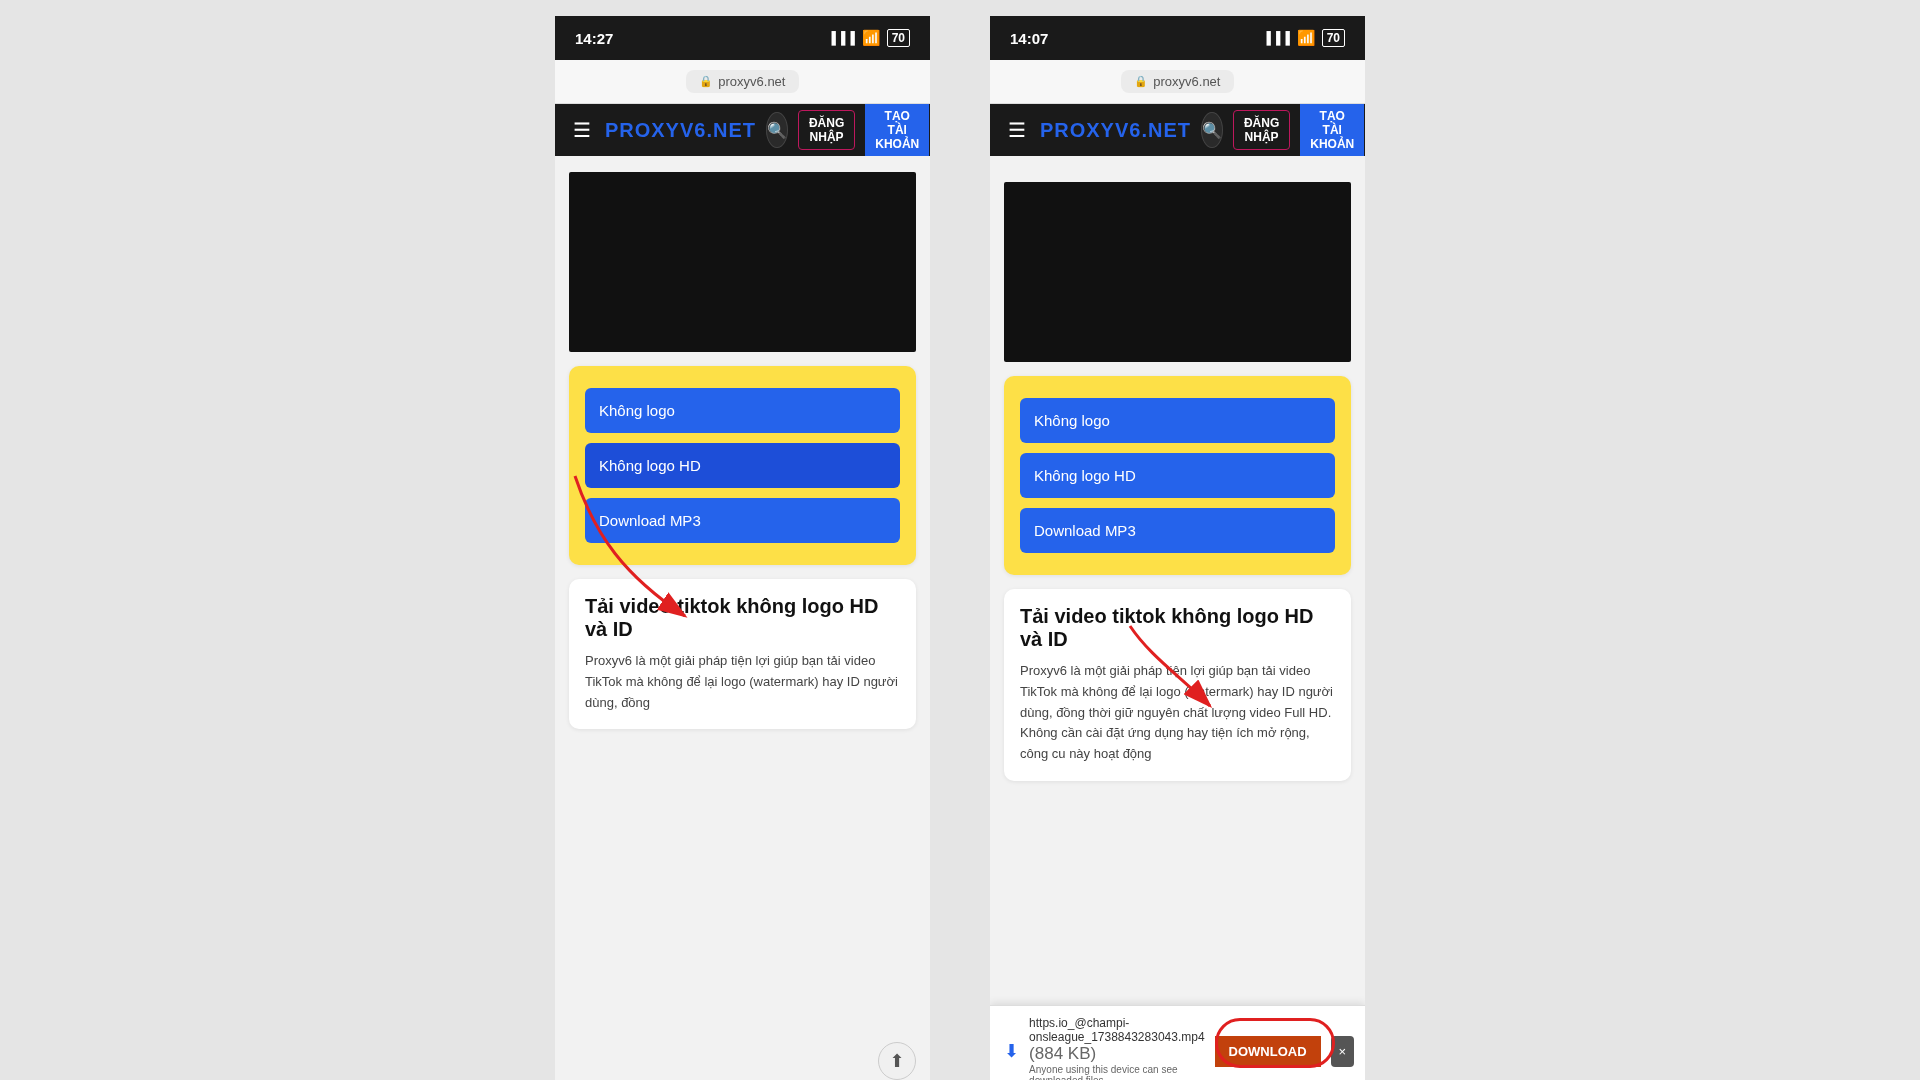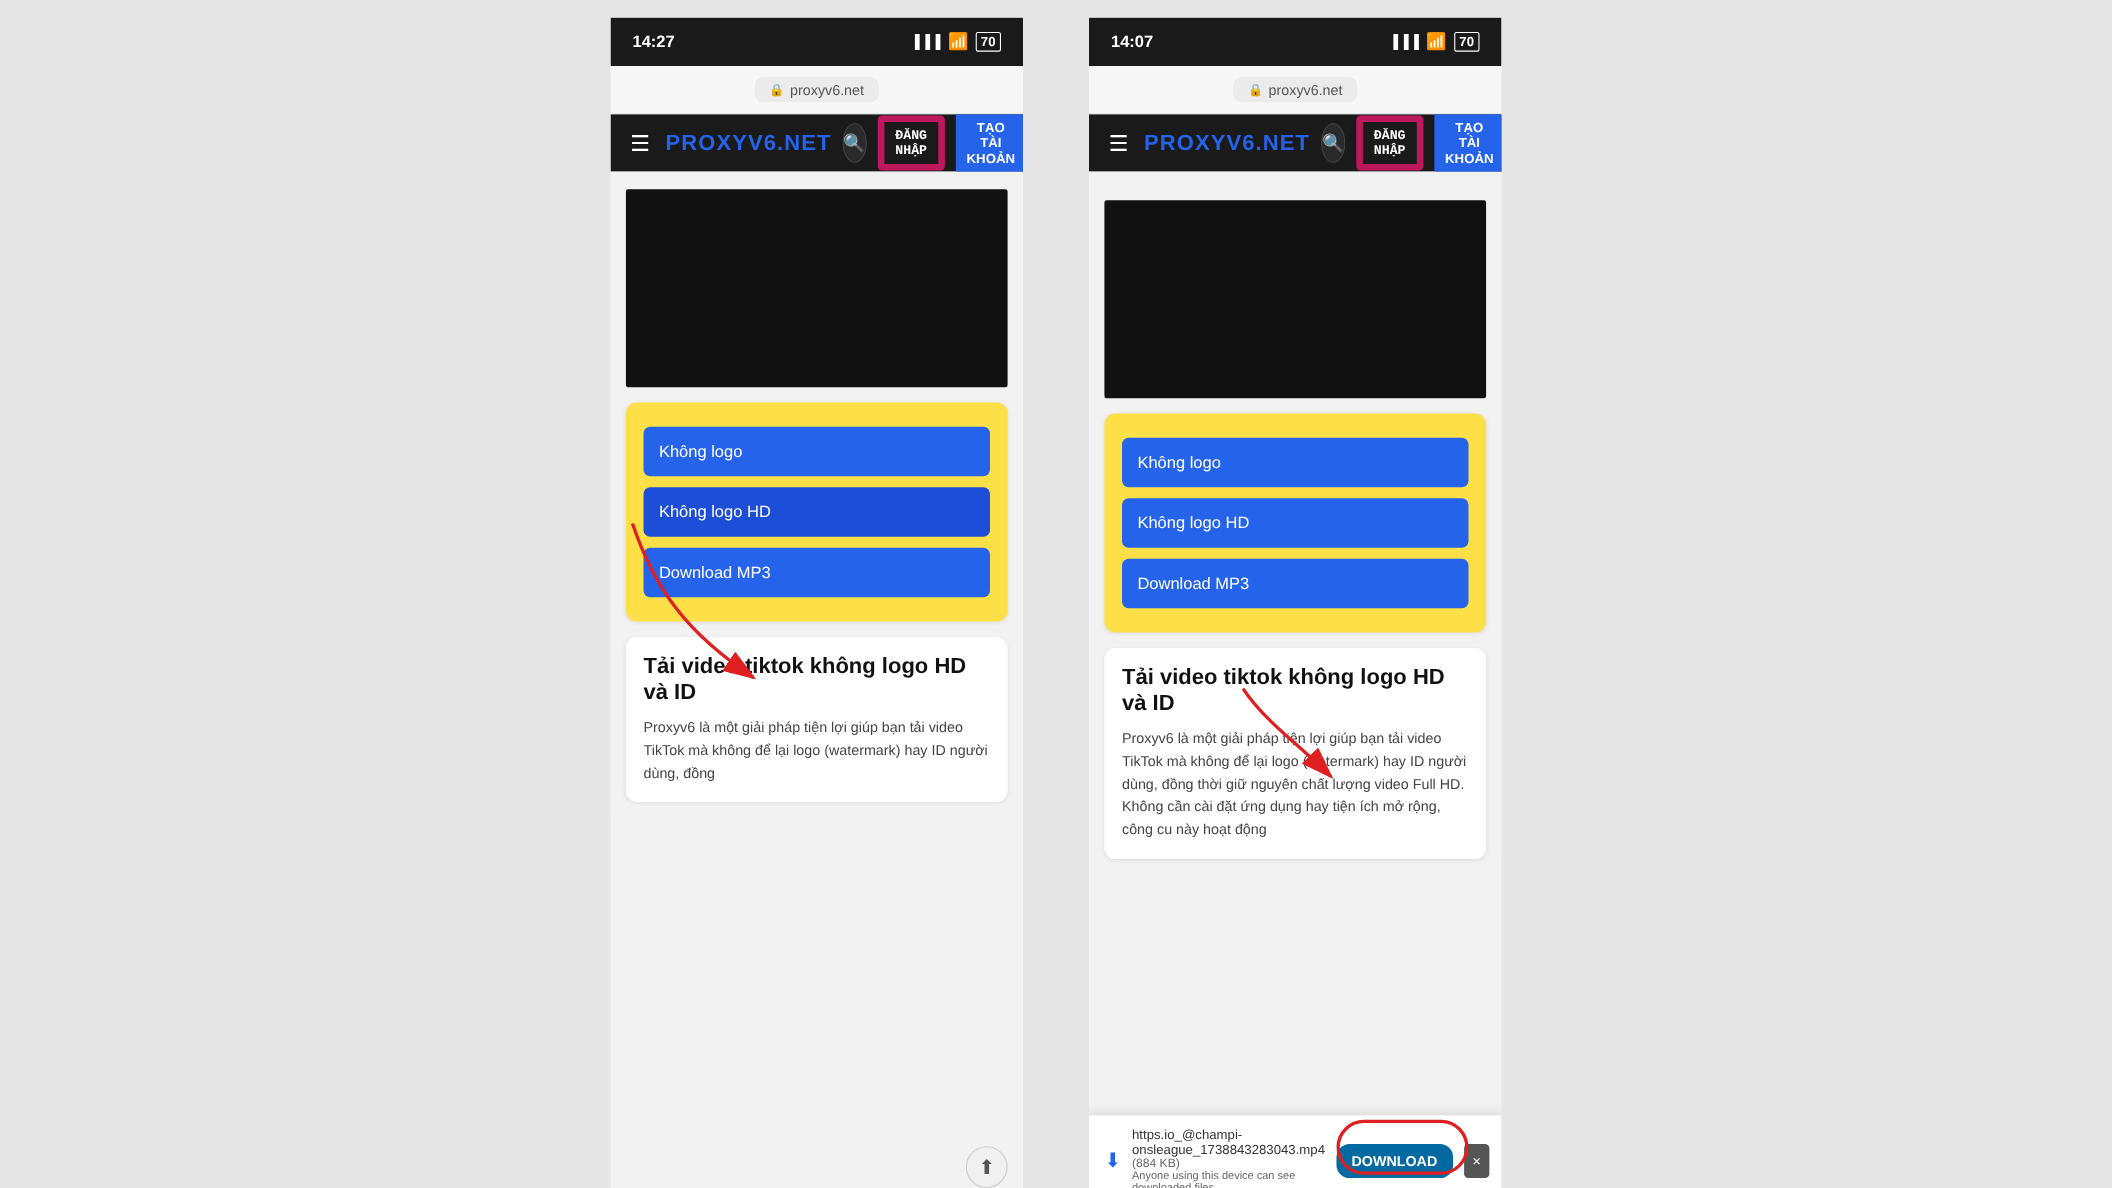--- a/index.html
+++ b/index.html
@@ -110,27 +110,26 @@
       height: 36px;
       display: flex;
       align-items: center;
       justify-content: center;
       color: white;
       font-size: 16px;
     }
 
     .nav-login-btn {
       background: transparent;
-      border: 6px solid #be185d;
+      border: 1px solid #be185d;
       border-radius: 4px;
       padding: 5px 10px;
       color: white;
       font-size: 12px;
       font-weight: 600;
-      font-family: Liberation Mono, monospace;
     }
 
     .nav-register-btn {
       background: #2563eb;
       border: none;
       border-radius: 0;
       padding: 5px 10px;
       color: white;
       font-size: 12px;
       font-weight: 600;
@@ -268,34 +267,34 @@
       flex: 1;
     }
 
     .dl-filename {
       font-size: 12px;
       color: #333;
       font-weight: 500;
     }
 
     .dl-size {
-      font-size: 11px;
+      font-size: 17px;
       color: #666;
     }
 
     .dl-warning {
       font-size: 10px;
       color: #666;
     }
 
     .dl-download-btn {
-      background: #0369a1;
+      background: #c2410c;
       color: white;
       border: none;
-      border-radius: 12px;
+      border-radius: 0;
       padding: 8px 14px;
       font-size: 13px;
       font-weight: 700;
       cursor: pointer;
     }
 
     .dl-close-btn {
       background: #555;
       color: white;
       border: none;

